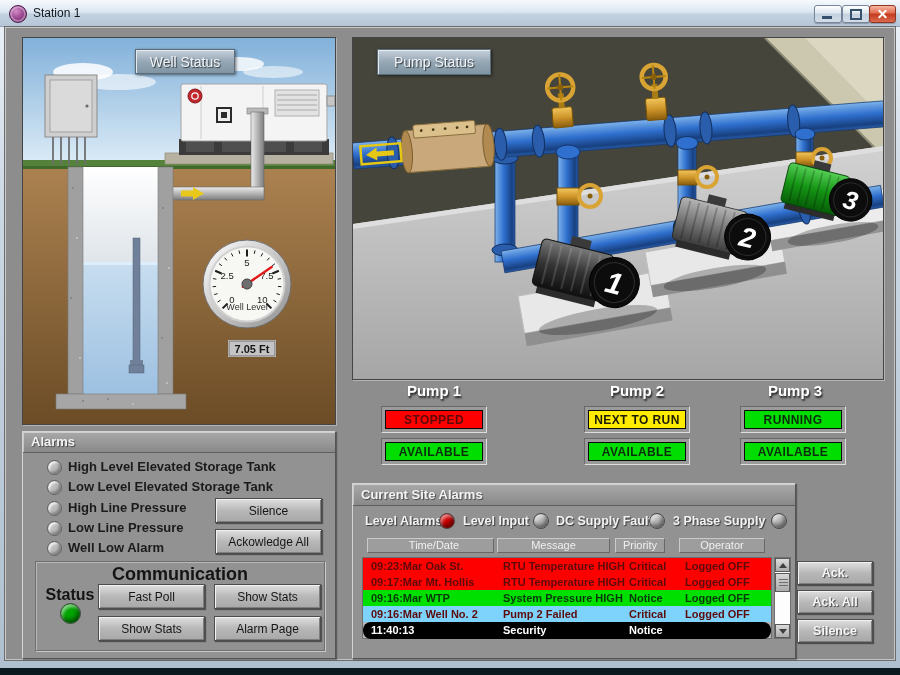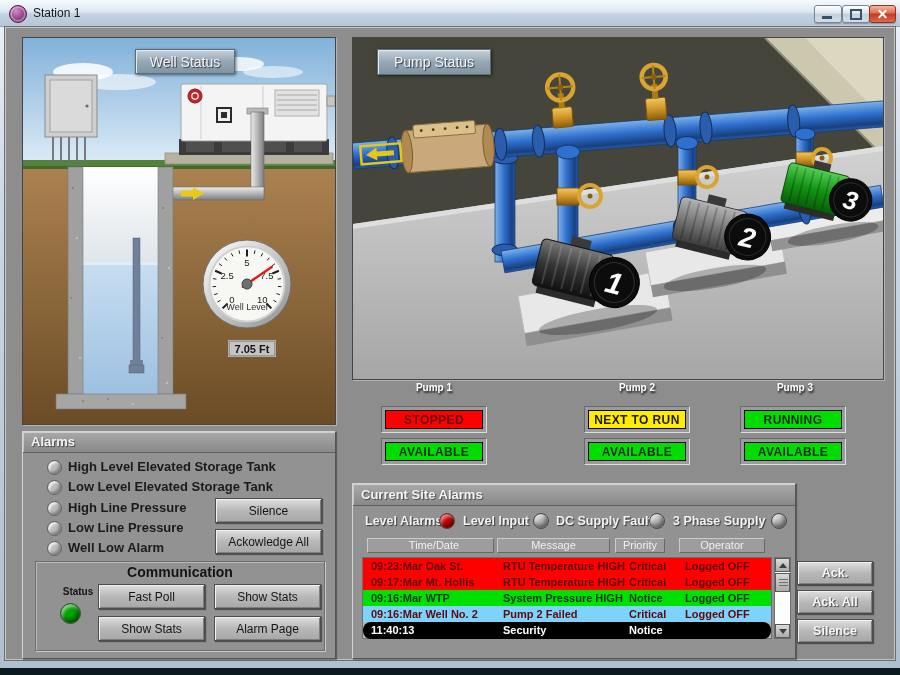--- a/index.html
+++ b/index.html
@@ -41,21 +41,21 @@
             color:#f0f4f8;font-size:14px;text-shadow:1px 1px 1px rgba(0,0,0,.65);}
   .btn{position:absolute;display:flex;align-items:center;justify-content:center;font-size:12px;color:#161616;
        background:linear-gradient(180deg,#dfdfdf,#b8b8b8 50%,#a7a7a7);
        border:1px solid #4d4d4d;box-shadow:inset 1px 1px 0 #f2f2f2,inset -1px -1px 0 #7e7e7e,1px 1px 1px rgba(0,0,0,.45);}
   .btnw{color:#f6f6f6;font-weight:bold;font-size:12.5px;text-shadow:1px 1px 1px #484848;}
   .lamp{position:absolute;border-radius:50%;border:1px solid #474747;
         box-shadow:inset -2px -3px 4px rgba(0,0,0,.5),inset 2px 3px 3px rgba(255,255,255,.5);}
   .radio{position:absolute;width:13px;height:13px;border-radius:50%;background:#bdbdbd;border:1px solid #5c5c5c;
          box-shadow:inset -2px -2px 3px rgba(0,0,0,.35),inset 2px 2px 2px rgba(255,255,255,.75);}
   .alabel{position:absolute;font-weight:bold;font-size:13px;color:#1b1b1b;}
-  .blabel{position:absolute;width:120px;text-align:center;font-weight:bold;font-size:10px;color:#ffffff;
+  .blabel{position:absolute;width:120px;text-align:center;font-weight:bold;font-size:15px;color:#ffffff;
           text-shadow:1px 2px 2px rgba(0,0,0,.8);}
   .statframe{position:absolute;width:106px;height:27px;background:#9b9b9b;border:1px solid;
              border-color:#696969 #dedede #dedede #696969;box-sizing:border-box;}
   .statinner{position:absolute;left:3px;top:3px;right:3px;bottom:3px;border:1px solid #0a0a0a;
              font-weight:bold;font-size:12px;display:flex;align-items:center;justify-content:center;letter-spacing:.4px;}
   .ind-label{position:absolute;font-weight:bold;font-size:12.5px;color:#f2f2f2;text-shadow:1px 1px 1px rgba(0,0,0,.65);}
   .colhdr{position:absolute;height:15px;background:#9d9d9d;border:1px solid;border-color:#cacaca #686868 #686868 #cacaca;
           color:#efefef;font-size:11px;line-height:13px;text-align:center;box-sizing:border-box;}
   #alarm-list{position:absolute;left:9px;top:73px;width:410px;height:82px;background:#b5b5b5;border:1px solid #6f6f6f;box-sizing:border-box;}
   .alarmrow{position:relative;height:16px;font-weight:bold;font-size:11px;line-height:16px;white-space:nowrap;}
@@ -476,22 +476,22 @@
     <span class="radio" style="left:24px;top:69px;"></span>
     <div class="alabel" style="left:45px;top:68px;">High Line Pressure</div>
     <span class="radio" style="left:24px;top:89px;"></span>
     <div class="alabel" style="left:45px;top:88px;">Low Line Pressure</div>
     <span class="radio" style="left:24px;top:109px;"></span>
     <div class="alabel" style="left:45px;top:108px;">Well Low Alarm</div>
     <div class="btn" style="left:192px;top:66px;width:105px;height:23px;">Silence</div>
     <div class="btn" style="left:192px;top:97px;width:105px;height:23px;">Ackowledge All</div>
 
     <div id="comm-group">
-      <div style="position:absolute;left:0;right:0;top:2px;text-align:center;font-weight:bold;font-size:14px;color:#141414;">Communication</div>
-      <div style="position:absolute;left:14px;top:24px;width:56px;text-align:center;font-weight:bold;font-size:10px;color:#141414;">Status</div>
+      <div style="position:absolute;left:0;right:0;top:2px;text-align:center;font-weight:bold;font-size:18px;color:#141414;">Communication</div>
+      <div style="position:absolute;left:6px;top:24px;width:56px;text-align:center;font-weight:bold;font-size:16px;color:#141414;">Status</div>
       <span class="lamp" style="left: 24px; top: 41px; width: 19px; height: 19px; background: rgb(0, 164, 0);"></span>
       <div class="btn" style="left:62px;top:22px;width:105px;height:23px;">Fast Poll</div>
       <div class="btn" style="left:178px;top:22px;width:105px;height:23px;">Show Stats</div>
       <div class="btn" style="left:62px;top:54px;width:105px;height:23px;">Show Stats</div>
       <div class="btn" style="left:178px;top:54px;width:105px;height:23px;">Alarm Page</div>
     </div>
   </div>
 
   <div class="panel" style="left:352px;top:483px;width:444px;height:176px;">
     <div class="panelhdr" style="height:21px;line-height:21px;">Current Site Alarms</div>

